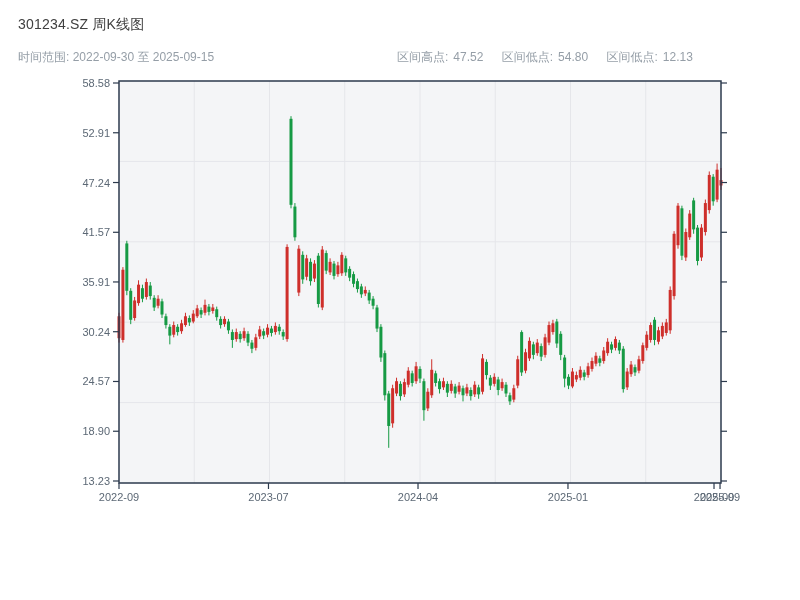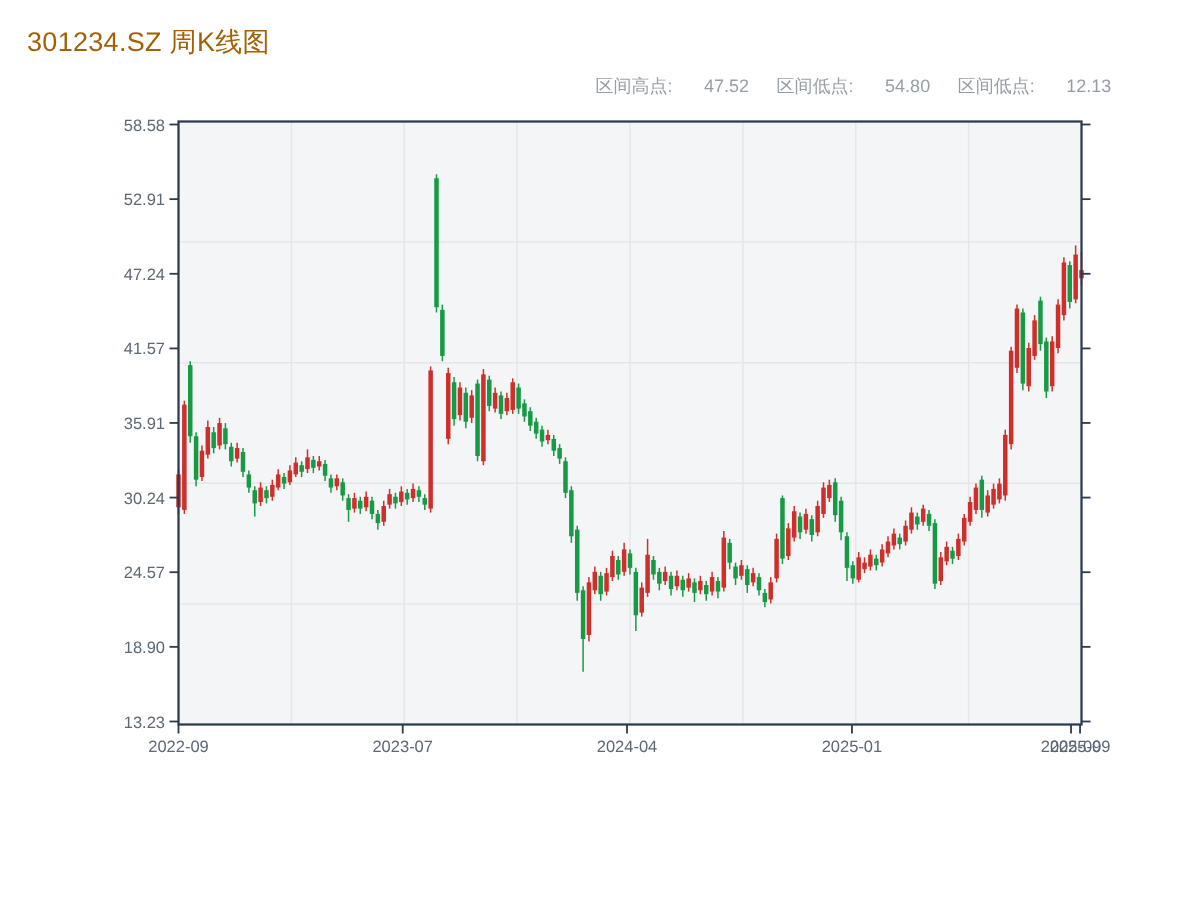--- a/index.html
+++ b/index.html
@@ -3,35 +3,36 @@
 <meta charset="utf-8">
 <style>
   html,body{margin:0;padding:0;}
   body{
     width:800px;height:600px;position:relative;background:#ffffff;
     font-family:"Liberation Sans","DejaVu Sans",sans-serif;
     overflow:hidden;
   }
   .title{
     position:absolute;left:18px;top:16px;
-    font-size:18px;font-weight:500;color:#a16207;letter-spacing:.2px;
+    font-size:14px;font-weight:500;color:#404040;letter-spacing:.2px;
   }
   .subrow{position:absolute;left:0;top:49px;width:800px;height:16px;font-size:12px;color:#959ea7;}
   .range{position:absolute;left:18px;top:0;white-space:nowrap;}
   .stats{position:absolute;left:397px;top:0;white-space:nowrap;}
   .stat{margin-right:15px;}
-  .stat .v{margin-left:21px;}
+  .stat .v{margin-left:5px;}
   #chart-svg{position:absolute;left:0;top:0;}
 </style>
 </head>
 <body>
 
 <div>
   <div class="title">301234.SZ 周K线图</div>
   <div class="subrow">
+    <div class="range"><span>时间范围:</span> <span>2022-09-30 至 2025-09-15</span></div>
     <div class="stats">
       <span class="stat"><span>区间高点:</span><span class="v">47.52</span></span>
       <span class="stat"><span>区间低点:</span><span class="v">54.80</span></span>
       <span class="stat"><span>区间低点:</span><span class="v">12.13</span></span>
     </div>
   </div>
 </div>
 
 <svg id="chart-svg" width="800" height="600">
     <rect x="119" y="81" width="602" height="402" fill="#f4f5f7"></rect>

